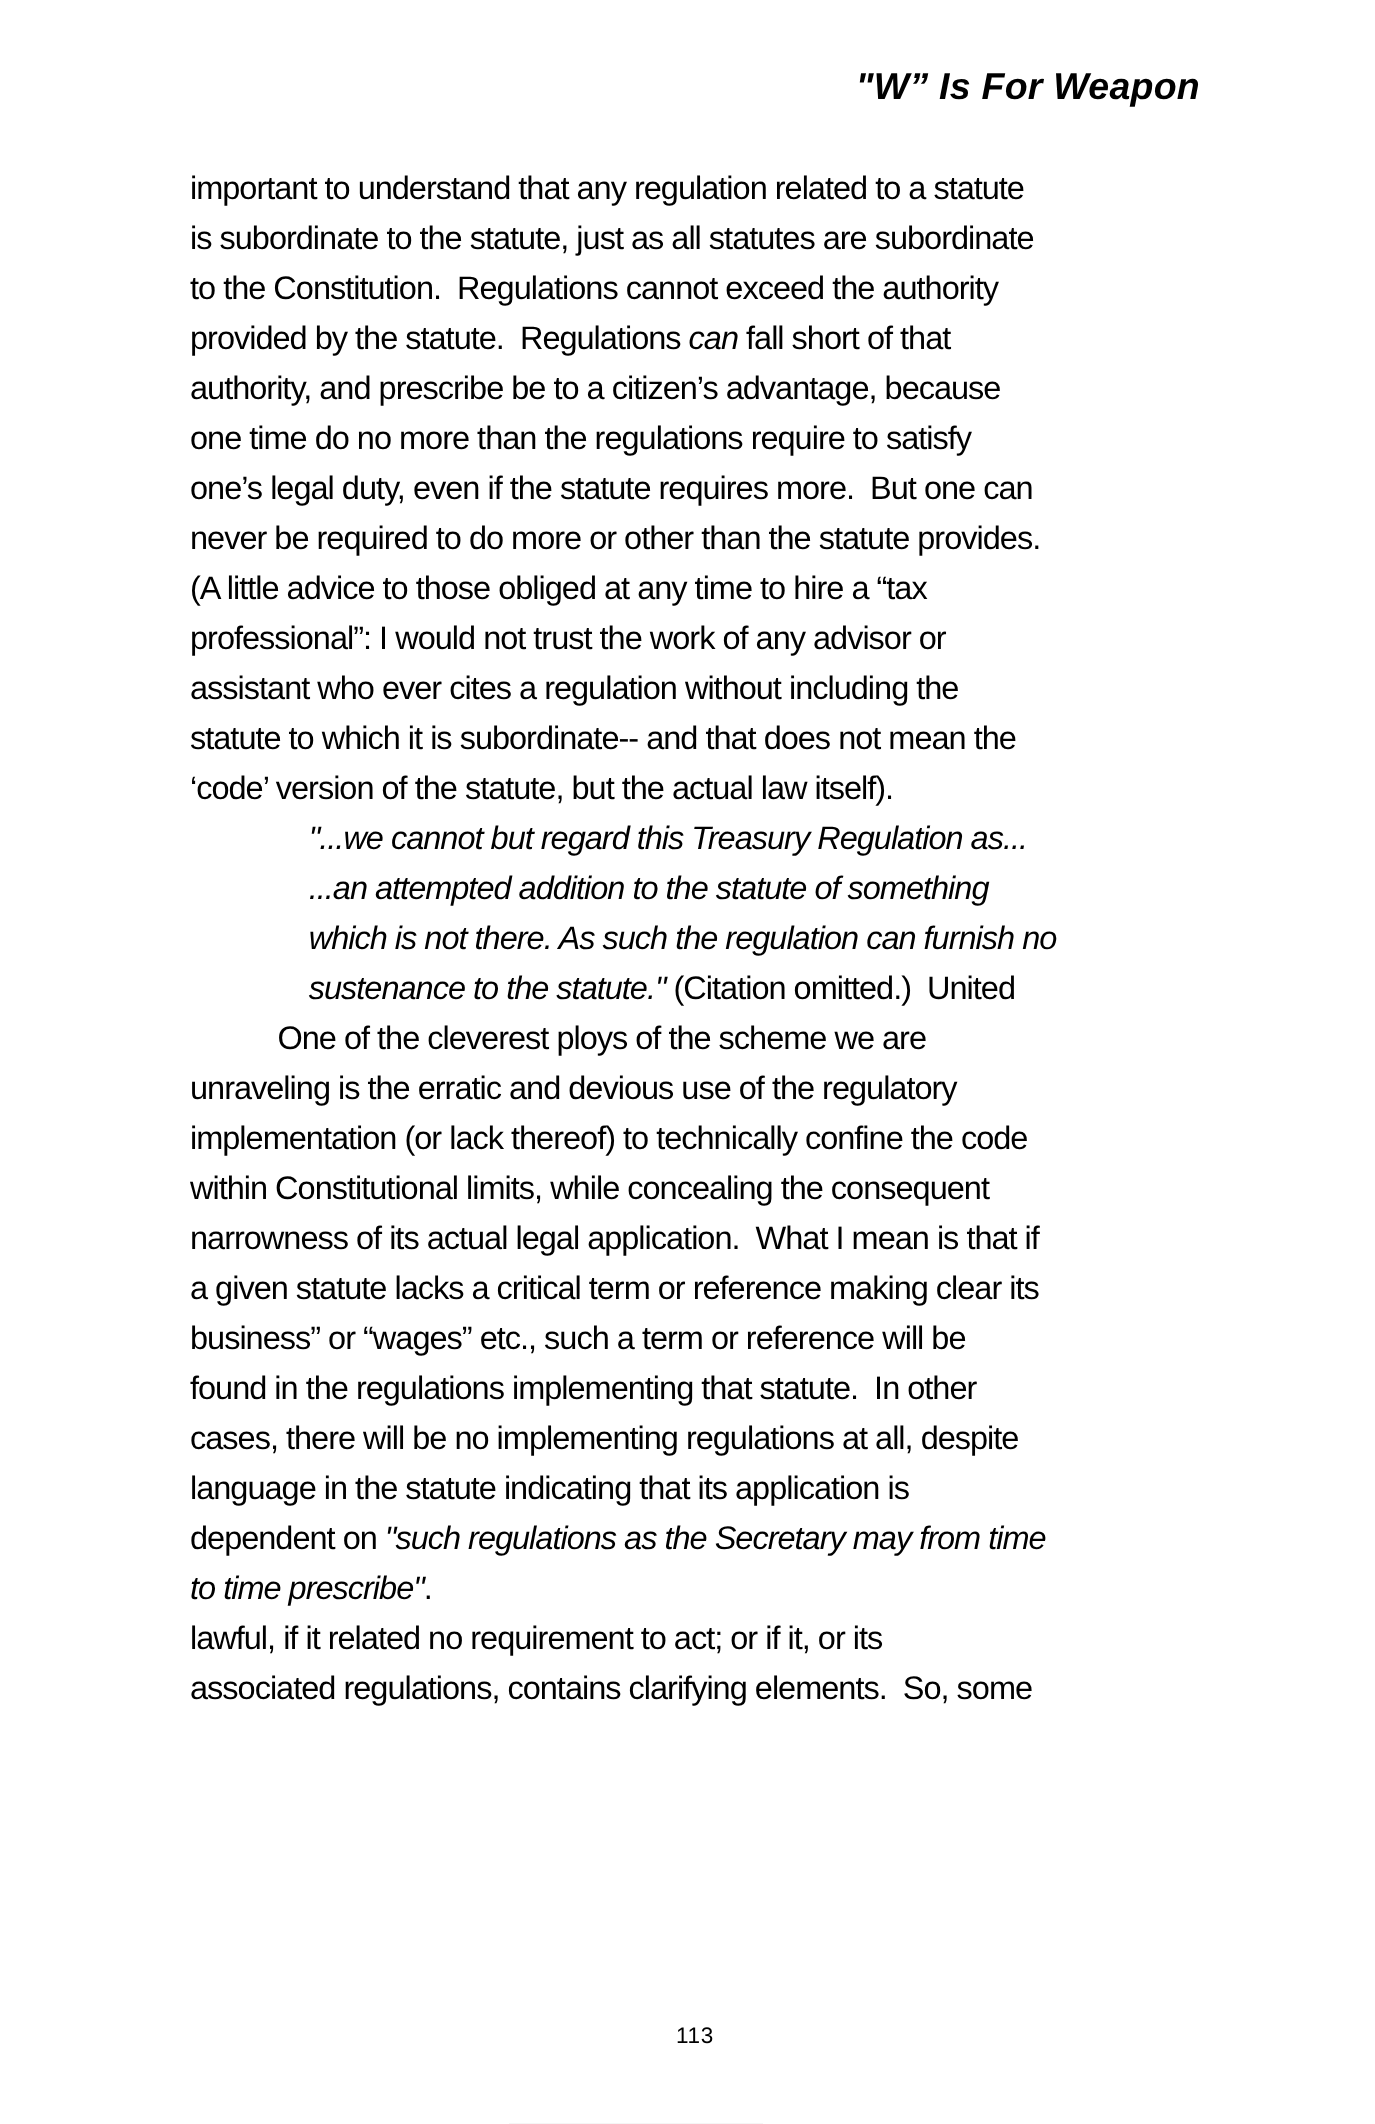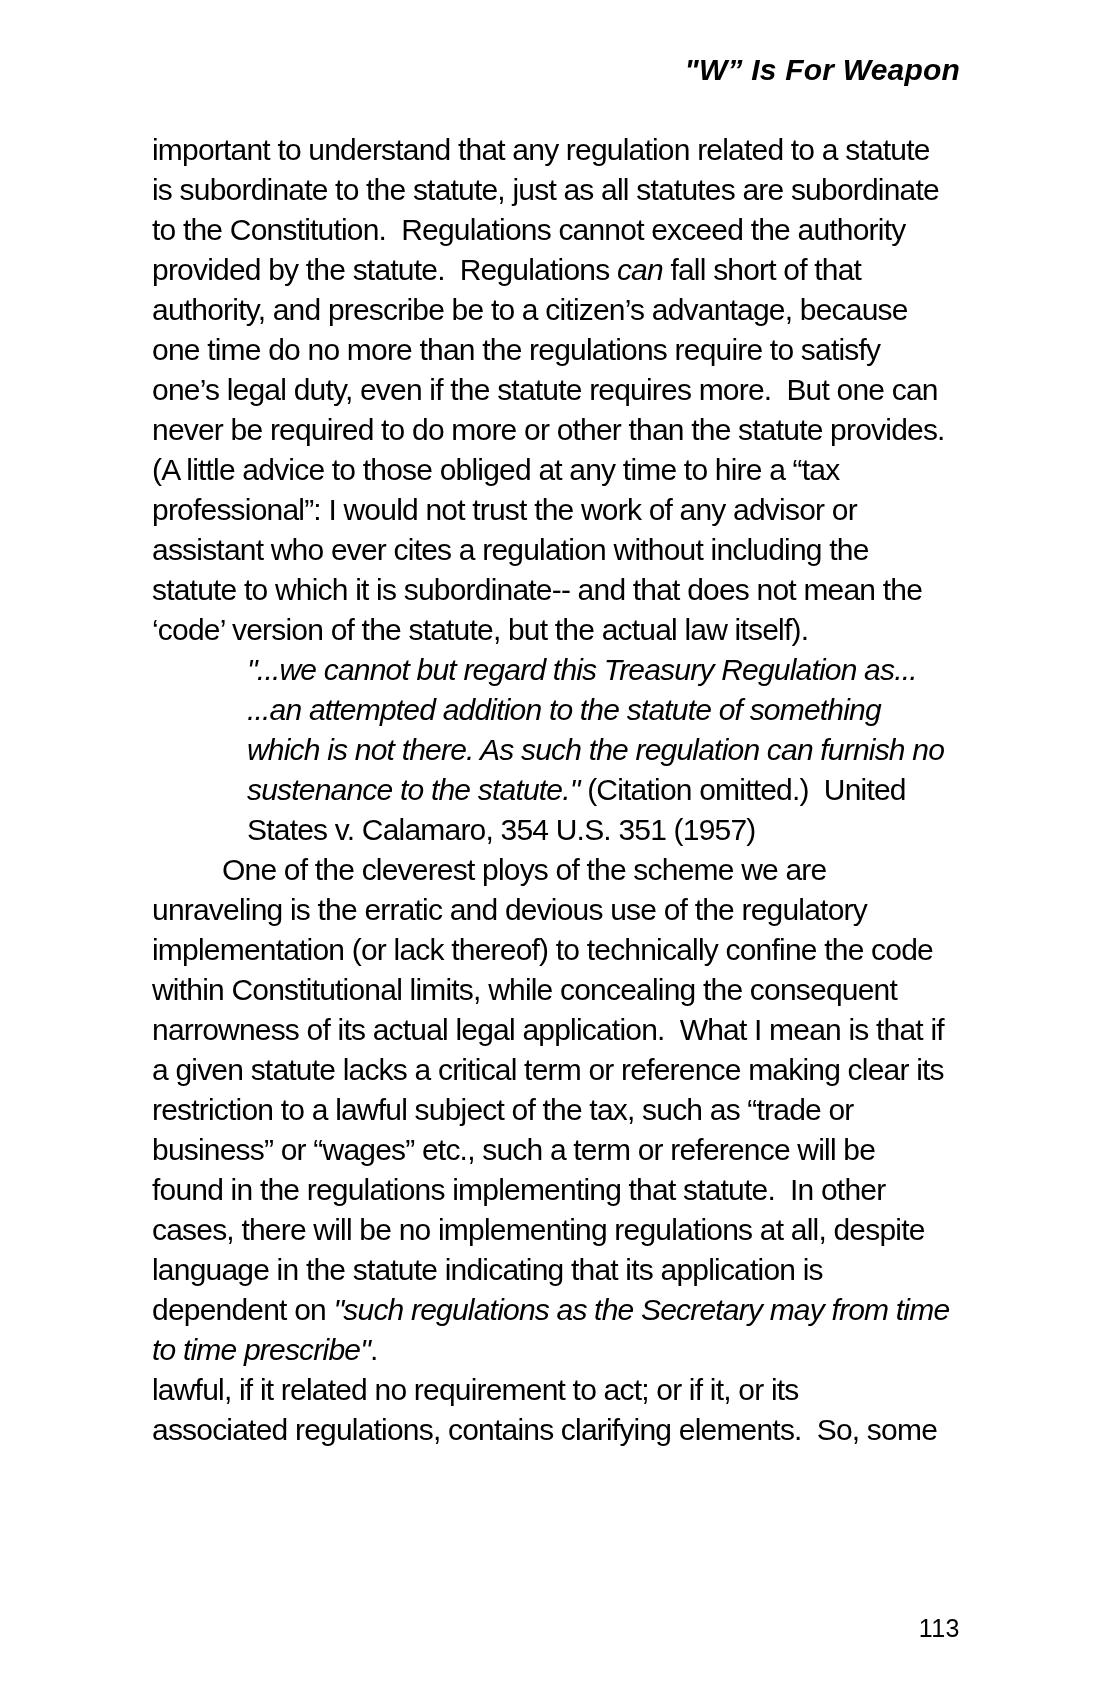--- a/index.html
+++ b/index.html
@@ -29,34 +29,34 @@
     position: absolute;
     top: 130px;
     left: 152px;
     width: 900px;
   }
   .paragraph { margin: 0; padding: 0; }
   .paragraph.gap-before { }
   .line {
     height: 40px;
     line-height: 40px;
-    font-size: 30px;
+    font-size: 26px;
     letter-spacing: -0.8px;
     white-space: pre;
   }
   .line.ind1 { padding-left: 70px; }
   .line.ind2 { padding-left: 95px; }
   .it { font-style: italic; }
   .page-number {
     position: absolute;
     top: 1608px;
     left: 152px;
     width: 808px;
-    text-align: right;
-    font-size: 25px;
+    text-align: center;
+    font-size: 18px;
     line-height: 40px;
     letter-spacing: 0.5px;
   }
 </style>
 </head>
 <body>
 
 <div class="page">
   <div class="chapter-header">"W” Is For Weapon</div>
 
@@ -74,30 +74,28 @@
         <div class="line ind0"><span>professional”: I would not trust the work of any advisor or</span></div>
         <div class="line ind0"><span>assistant who ever cites a regulation without including the</span></div>
         <div class="line ind0"><span>statute to which it is subordinate-- and that does not mean the</span></div>
         <div class="line ind0"><span>‘code’ version of the statute, but the actual law itself).</span></div>
       </div>
       <div class="paragraph">
         <div class="line ind2"><span class="it">"...we cannot but regard this Treasury Regulation as...</span></div>
         <div class="line ind2"><span class="it">...an attempted addition to the statute of something</span></div>
         <div class="line ind2"><span class="it">which is not there. As such the regulation can furnish no</span></div>
         <div class="line ind2"><span class="it">sustenance to the statute."</span><span> (Citation omitted.)  United</span></div>
-        <div class="line ind2"><span>States v. Calamaro, 354 U.S. 351 (1957)</span></div>
       </div>
       <div class="paragraph gap-before">
         <div class="line ind1"><span>One of the cleverest ploys of the scheme we are</span></div>
         <div class="line ind0"><span>unraveling is the erratic and devious use of the regulatory</span></div>
         <div class="line ind0"><span>implementation (or lack thereof) to technically confine the code</span></div>
         <div class="line ind0"><span>within Constitutional limits, while concealing the consequent</span></div>
         <div class="line ind0"><span>narrowness of its actual legal application.  What I mean is that if</span></div>
         <div class="line ind0"><span>a given statute lacks a critical term or reference making clear its</span></div>
-        <div class="line ind0"><span>restriction to a lawful subject of the tax, such as “trade or</span></div>
         <div class="line ind0"><span>business” or “wages” etc., such a term or reference will be</span></div>
         <div class="line ind0"><span>found in the regulations implementing that statute.  In other</span></div>
         <div class="line ind0"><span>cases, there will be no implementing regulations at all, despite</span></div>
         <div class="line ind0"><span>language in the statute indicating that its application is</span></div>
         <div class="line ind0"><span>dependent on </span><span class="it">"such regulations as the Secretary may from time</span></div>
         <div class="line ind0"><span class="it">to time prescribe"</span><span>.</span></div>
       </div>
       <div class="paragraph">
         <div class="line ind0"><span>lawful, if it related no requirement to act; or if it, or its</span></div>
         <div class="line ind0"><span>associated regulations, contains clarifying elements.  So, some</span></div>

